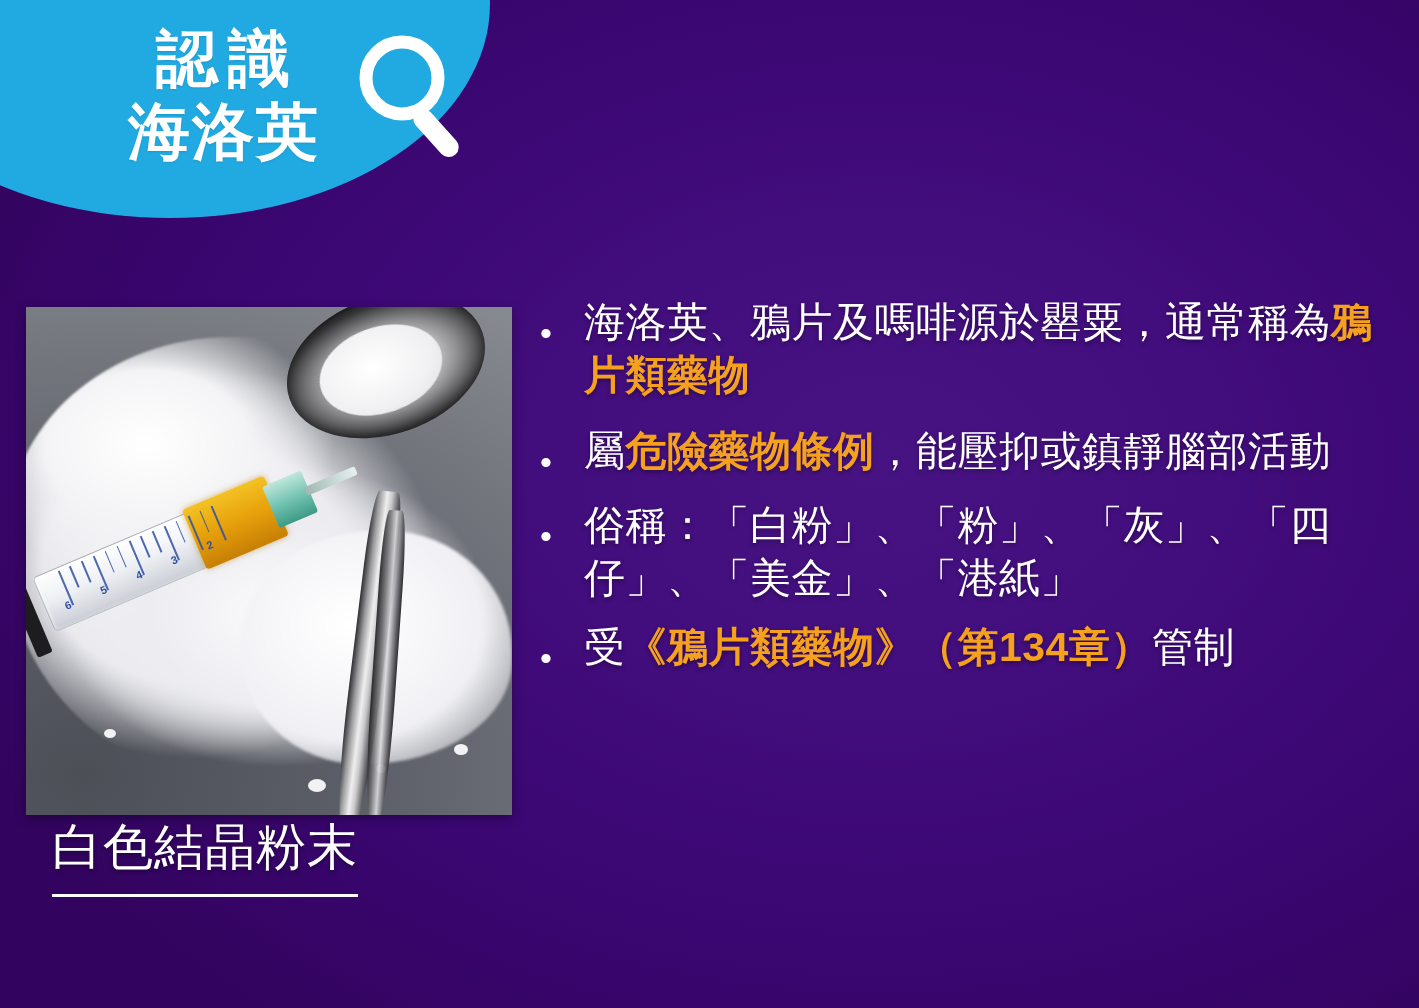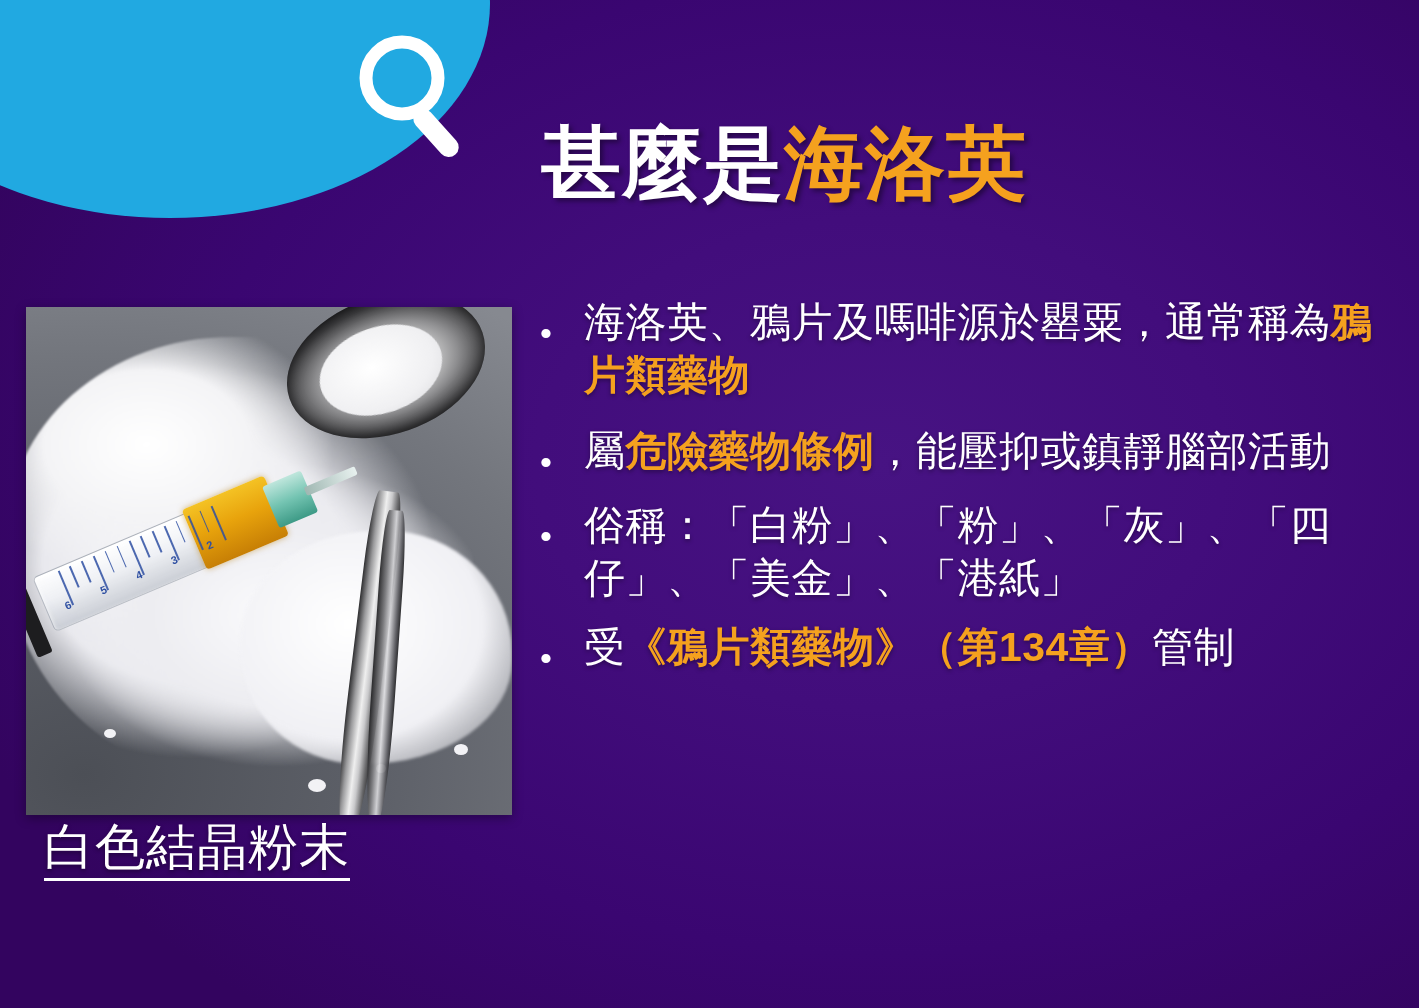--- a/index.html
+++ b/index.html
@@ -233,28 +233,28 @@
     top: 54%;
     color: #2e4fa2;
     font-size: 11px;
     font-weight: 700;
     font-family: "Liberation Sans", sans-serif;
   }
 
   
   .caption {
     position: absolute;
-    left: 44px;
+    left: 52px;
     top: 820px;
     color: #ffffff;
     font-size: 50px;
     font-weight: 400;
     letter-spacing: 1px;
     border-bottom: 3px solid #ffffff;
-    padding-bottom: 4px;
+    padding-bottom: 20px;
     line-height: 1.08;
     z-index: 5;
     text-shadow: 0 2px 4px rgba(0,0,0,.4);
   }
 
   
   .bullets {
     position: absolute;
     left: 540px;
     top: 296px;
@@ -291,29 +291,30 @@
   .b2 { margin-bottom: 20px; }
   .b3 { margin-bottom: 16px; }
 </style>
 </head>
 <body>
 
 <div class="slide">
 
   <div class="badge-blob"></div>
 
+  <div class="badge-text">
+    <span class="badge-line l1">認識</span>
+    <span class="badge-line l2">海洛英</span>
+  </div>
 
   <svg class="magnifier" viewBox="0 0 150 150">
     <circle cx="58" cy="52" r="36" fill="none" stroke="#ffffff" stroke-width="13"></circle>
     <rect x="82" y="78" width="20" height="58" rx="10" fill="#ffffff" transform="rotate(-42 92 107)"></rect>
   </svg>
 
-  <div class="title">
-    <span class="w">甚麼是</span><span class="o">海洛英</span>
-  </div>
 
   <div class="photo-frame">
     <div class="photo-bg"></div>
 
     <div class="powder"></div>
     <div class="powder2"></div>
 
     <div class="crumb" style="left:88%;top:86%;width:14px;height:11px;"></div>
     <div class="crumb" style="left:58%;top:93%;width:18px;height:13px;"></div>
     <div class="crumb" style="left:72%;top:90%;width:10px;height:9px;"></div>

